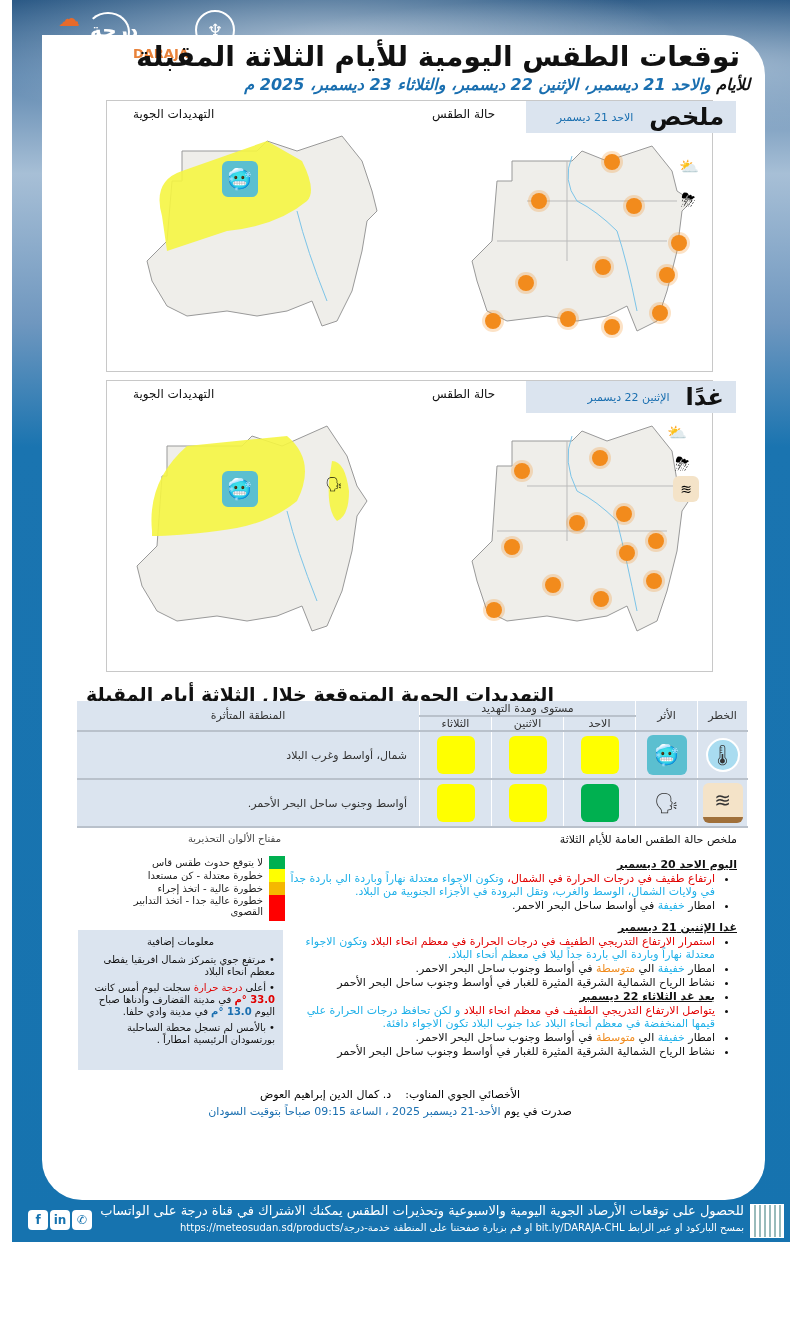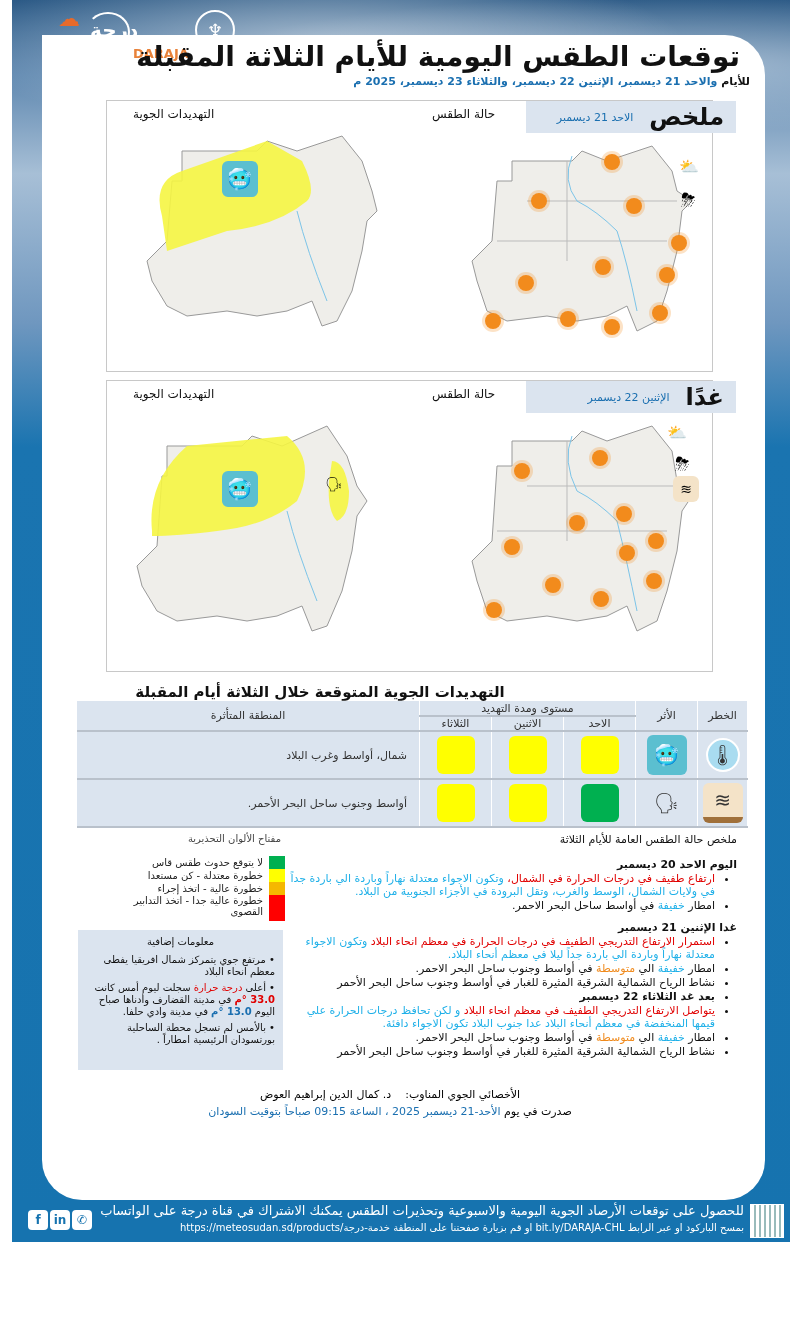--- a/index.html
+++ b/index.html
@@ -16,49 +16,49 @@
   .logo-daraja .cloud { font-size: 22px; color: #e86a2a; position: absolute; left: 0; top: 0; }
   .logo-daraja .ring { position: absolute; left: 28px; top: 6px; width: 44px; height: 40px; border: 2px solid #fff; border-radius: 50%; border-left-color: transparent; }
   .logo-daraja .name-ar { position: absolute; left: 32px; top: 12px; font-size: 20px; font-weight: bold; color: #fff; }
   .logo-daraja .name-en { position: absolute; left: 75px; top: 40px; font-size: 13px; color: #e8823a; font-weight: bold; }
   .logo-daraja .sub { position: absolute; left: 0; top: 52px; width: 120px; font-size: 8px; line-height: 10px; text-align: center; direction: rtl; color: #fff; }
   .logo-unit { position: absolute; left: 140px; top: 4px; width: 70px; text-align: center; }
   .logo-unit .seal { width: 40px; height: 40px; margin: 0 auto; border: 2px solid #fff; border-radius: 50%; display: flex; align-items: center; justify-content: center; font-size: 18px; }
   .logo-unit .sub { font-size: 8px; direction: rtl; margin-top: 12px; }
 
   .title { position: absolute; right: 60px; top: 40px; font-size: 28px; font-weight: bold; color: #111; direction: rtl; }
-  .subtitle { position: absolute; right: 50px; top: 75px; font-size: 11px; direction: rtl; color: #111; font-weight: bold; }
+  .subtitle { position: absolute; right: 50px; top: 75px; font-size: 16px; direction: rtl; color: #111; font-weight: bold; font-style: italic; }
   .subtitle .blue { color: #1a6fb0; }
 
   .map-panel { position: absolute; left: 106px; width: 607px; border: 1px solid #c8c8c8; background: #fff; }
   .panel1 { top: 100px; height: 272px; }
   .panel2 { top: 380px; height: 292px; }
   .day-tab { position: absolute; right: -24px; top: 0; width: 210px; height: 32px; background: #dbe4ef; direction: rtl; display: flex; align-items: center; padding-right: 12px; }
   .day-tab .big { font-size: 24px; font-weight: bold; color: #111; margin-left: 16px; }
   .day-tab .date { font-size: 11px; color: #1a6fb0; }
   .panel-lbl { position: absolute; top: 6px; font-size: 12px; color: #111; direction: rtl; }
   .lbl-weather { left: 325px; }
   .lbl-threat { left: 26px; }
   .map { position: absolute; }
   .sun { position: absolute; width: 16px; height: 16px; border-radius: 50%; background: #f28b1c; box-shadow: 0 0 0 3px rgba(242,139,28,0.25); }
   .cloud-g { position: absolute; font-size: 16px; color: #8a8a8a; }
   .cloud-b { position: absolute; font-size: 18px; color: #000; }
   .threat-ico { position: absolute; width: 36px; height: 36px; background: #5bbfd0; border-radius: 6px; display: flex; align-items: center; justify-content: center; font-size: 20px; }
 
-  .tbl-title { position: absolute; left: 0; width: 640px; top: 683px; text-align: center; font-size: 15px; font-weight: bold; direction: rtl; color: #111; }
+  .tbl-title { position: absolute; left: 0; width: 640px; top: 683px; text-align: center; font-size: 19px; font-weight: bold; direction: rtl; color: #111; }
   table.threats { position: absolute; left: 77px; top: 701px; width: 671px; border-collapse: collapse; direction: rtl; background: #dbe4ef; font-size: 11px; color: #333; }
   table.threats th, table.threats td { border-right: 1px solid #fff; border-bottom: 2px solid #b9c1cb; text-align: center; font-weight: normal; }
   table.threats th { height: 15px; }
   table.threats td.area { text-align: right; padding-right: 12px; }
   .sq { width: 38px; height: 38px; border-radius: 6px; margin: 4px auto; }
   .ico-cell { width: 40px; height: 40px; margin: 3px auto; border-radius: 6px; display: flex; align-items: center; justify-content: center; font-size: 20px; }
 
   .summary { position: absolute; left: 290px; top: 833px; width: 447px; direction: rtl; font-size: 11px; color: #111; line-height: 13px; }
   .summary h4 { font-size: 11px; font-weight: normal; margin-bottom: 12px; }
-  .summary .day-h { font-weight: bold; margin-top: 9px; }
+  .summary .day-h { text-decoration: underline; font-weight: bold; margin-top: 9px; }
   .summary ul { padding-right: 22px; }
   .summary li { margin: 1px 0; }
   .red { color: #e00000; } .cyan { color: #1fb0e8; text-align: right; } .orange { color: #f08a1c; } .blue { color: #1a6fb0; }
 
   .legend { position: absolute; left: 100px; top: 833px; width: 185px; direction: rtl; font-size: 10px; color: #222; }
   .legend h5 { font-size: 10px; font-weight: normal; color: #444; margin-bottom: 12px; margin-right: 4px; }
   .legend-row { display: flex; align-items: center; height: 13px; }
   .swatch { width: 16px; height: 13px; margin-left: 6px; }
 
   .info-box { position: absolute; left: 78px; top: 930px; width: 205px; height: 140px; background: #dbe4ef; direction: rtl; font-size: 10px; color: #111; padding: 6px 8px; line-height: 12px; }

